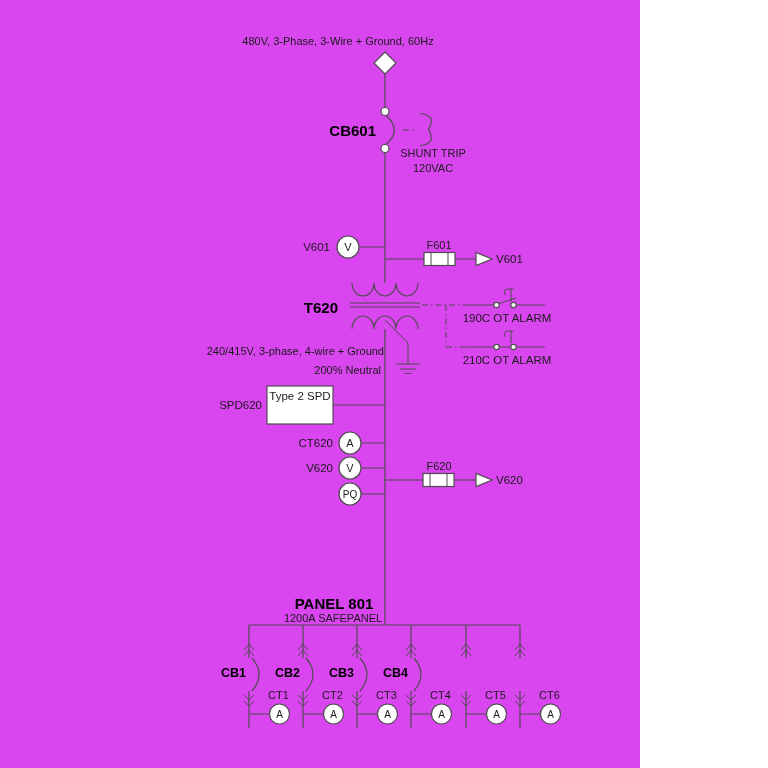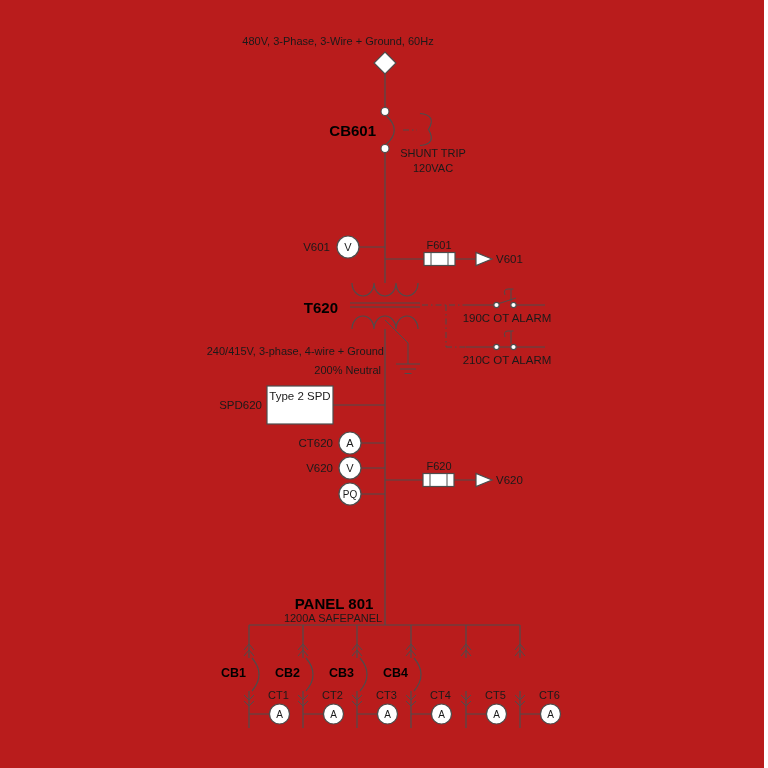--- a/index.html
+++ b/index.html
@@ -1,16 +1,16 @@
 <!DOCTYPE html>
 <html><head>
 <meta charset="utf-8">
 <style>
   html,body{margin:0;padding:0;background:#fff;}
-  .canvas{position:relative;width:764px;height:768px;background:#b91c1c;overflow:hidden;}
+  .canvas{position:relative;width:640px;height:768px;background:#d946ef;overflow:hidden;}
   svg{position:absolute;left:0;top:0;}
   .ln{stroke:#4d4d4d;stroke-width:1.2;fill:none;}
   .lnthin{stroke:#4d4d4d;stroke-width:1;fill:none;}
   .dd{stroke:#4d4d4d;stroke-width:1;fill:none;stroke-dasharray:6 3 1.5 3;}
   .node{stroke:#4d4d4d;stroke-width:1.2;fill:#ffffff;}
   text{font-family:"Liberation Sans", sans-serif;fill:#1a1a1a;}
   .t{font-size:11px;}
   .tt{font-size:11.5px;}
   .tb{font-size:15px;font-weight:bold;fill:#000;}
   .tb2{font-size:12.5px;font-weight:bold;fill:#000;}

